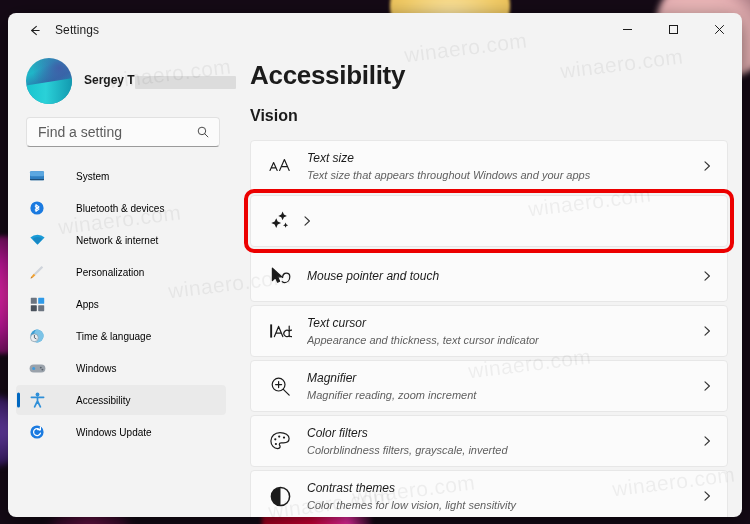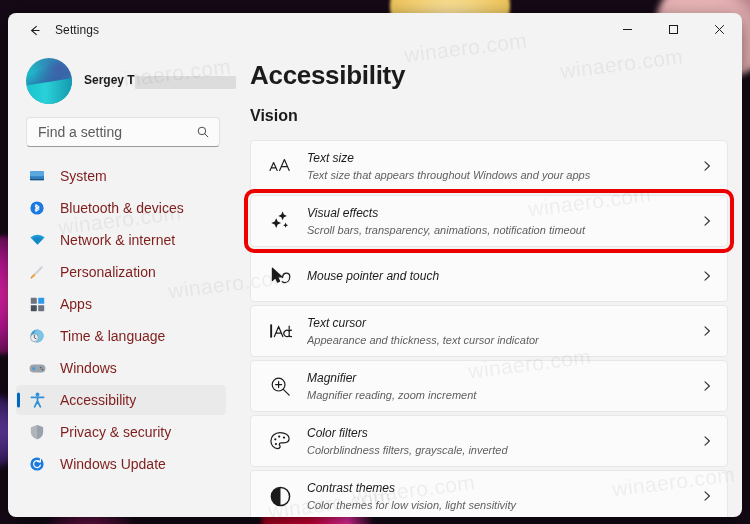--- a/index.html
+++ b/index.html
@@ -210,23 +210,23 @@
     background: #0067c0;
   }
   .nav-icon {
     width: 18px; height: 18px;
     flex: 0 0 18px;
     display: flex;
     align-items: center;
     justify-content: center;
   }
   .nav-label {
-    margin-left: 14px;
-    font-size: 14px;
-    color: #7f1d1d;
+    margin-left: 30px;
+    font-size: 10px;
+    color: #000000;
     white-space: nowrap;
   }
 
   
   #main {
     flex: 1;
     min-width: 0;
     padding: 0 14px 0 14px;
     position: relative;
     z-index: 3;
@@ -479,29 +479,20 @@
           <span class="nav-icon">
             <svg width="15" height="16" viewBox="0 0 15 16">
               <circle cx="7.5" cy="2.4" r="1.9" fill="#2f8fd8"></circle>
               <path d="M1.4 5.3 H13.6" stroke="#2f8fd8" stroke-width="1.7" stroke-linecap="round"></path>
               <path d="M7.5 5 V9 M7.5 9 L4.6 14.8 M7.5 9 L10.4 14.8" stroke="#2f8fd8" stroke-width="1.7" fill="none" stroke-linecap="round"></path>
             </svg>
           </span>
           <span class="nav-label">Accessibility</span>
         </div>
 
-        <div class="nav-item">
-          <span class="nav-icon">
-            <svg width="14" height="16" viewBox="0 0 14 16">
-              <path d="M7 .9 L13.1 3.3 V8 C13.1 11.7 10.4 14.2 7 15.2 C3.6 14.2 .9 11.7 .9 8 V3.3 Z" fill="#aeb5bd"></path>
-              <path d="M7 .9 L13.1 3.3 V8 C13.1 11.7 10.4 14.2 7 15.2 Z" fill="#99a1a9"></path>
-            </svg>
-          </span>
-          <span class="nav-label">Privacy &amp; security</span>
-        </div>
 
         <div class="nav-item">
           <span class="nav-icon">
             <svg width="16" height="16" viewBox="0 0 16 16">
               <circle cx="8" cy="8" r="6.6" fill="#1a7ae0"></circle>
               <path d="M11 6.1 A3.5 3.5 0 1 0 11.4 9.2" fill="none" stroke="#fff" stroke-width="1.25" stroke-linecap="round"></path>
               <path d="M8.6 5.6 H11.4 V2.9" fill="none" stroke="#fff" stroke-width="1.25" stroke-linecap="round" stroke-linejoin="round"></path>
             </svg>
           </span>
           <span class="nav-label">Windows Update</span>
@@ -535,24 +526,20 @@
           </span>
         </div>
 
         <div class="card highlighted">
           <span class="card-icon">
             <svg width="22" height="22" viewBox="0 0 22 22" fill="currentColor">
               <path d="M13.6 1.6 L14.9 4.6 L17.9 5.9 L14.9 7.2 L13.6 10.2 L12.3 7.2 L9.3 5.9 L12.3 4.6 Z"></path>
               <path d="M7.2 8.2 L8.7 11.6 L12.1 13.1 L8.7 14.6 L7.2 18 L5.7 14.6 L2.3 13.1 L5.7 11.6 Z"></path>
               <path d="M16.6 12.6 L17.4 14.4 L19.2 15.2 L17.4 16 L16.6 17.8 L15.8 16 L14 15.2 L15.8 14.4 Z"></path>
             </svg>
-          </span>
-          <span class="card-text">
-            <span class="card-title">Visual effects</span>
-            <span class="card-sub">Scroll bars, transparency, animations, notification timeout</span>
           </span>
           <span class="card-chevron">
             <svg width="12" height="12" viewBox="0 0 12 12" fill="none" stroke="currentColor" stroke-width="1.15" stroke-linecap="round" stroke-linejoin="round">
                 <path d="M4 1.8 L8.4 6 L4 10.2"></path>
               </svg>
           </span>
         </div>
 
         <div class="card">
           <span class="card-icon">

